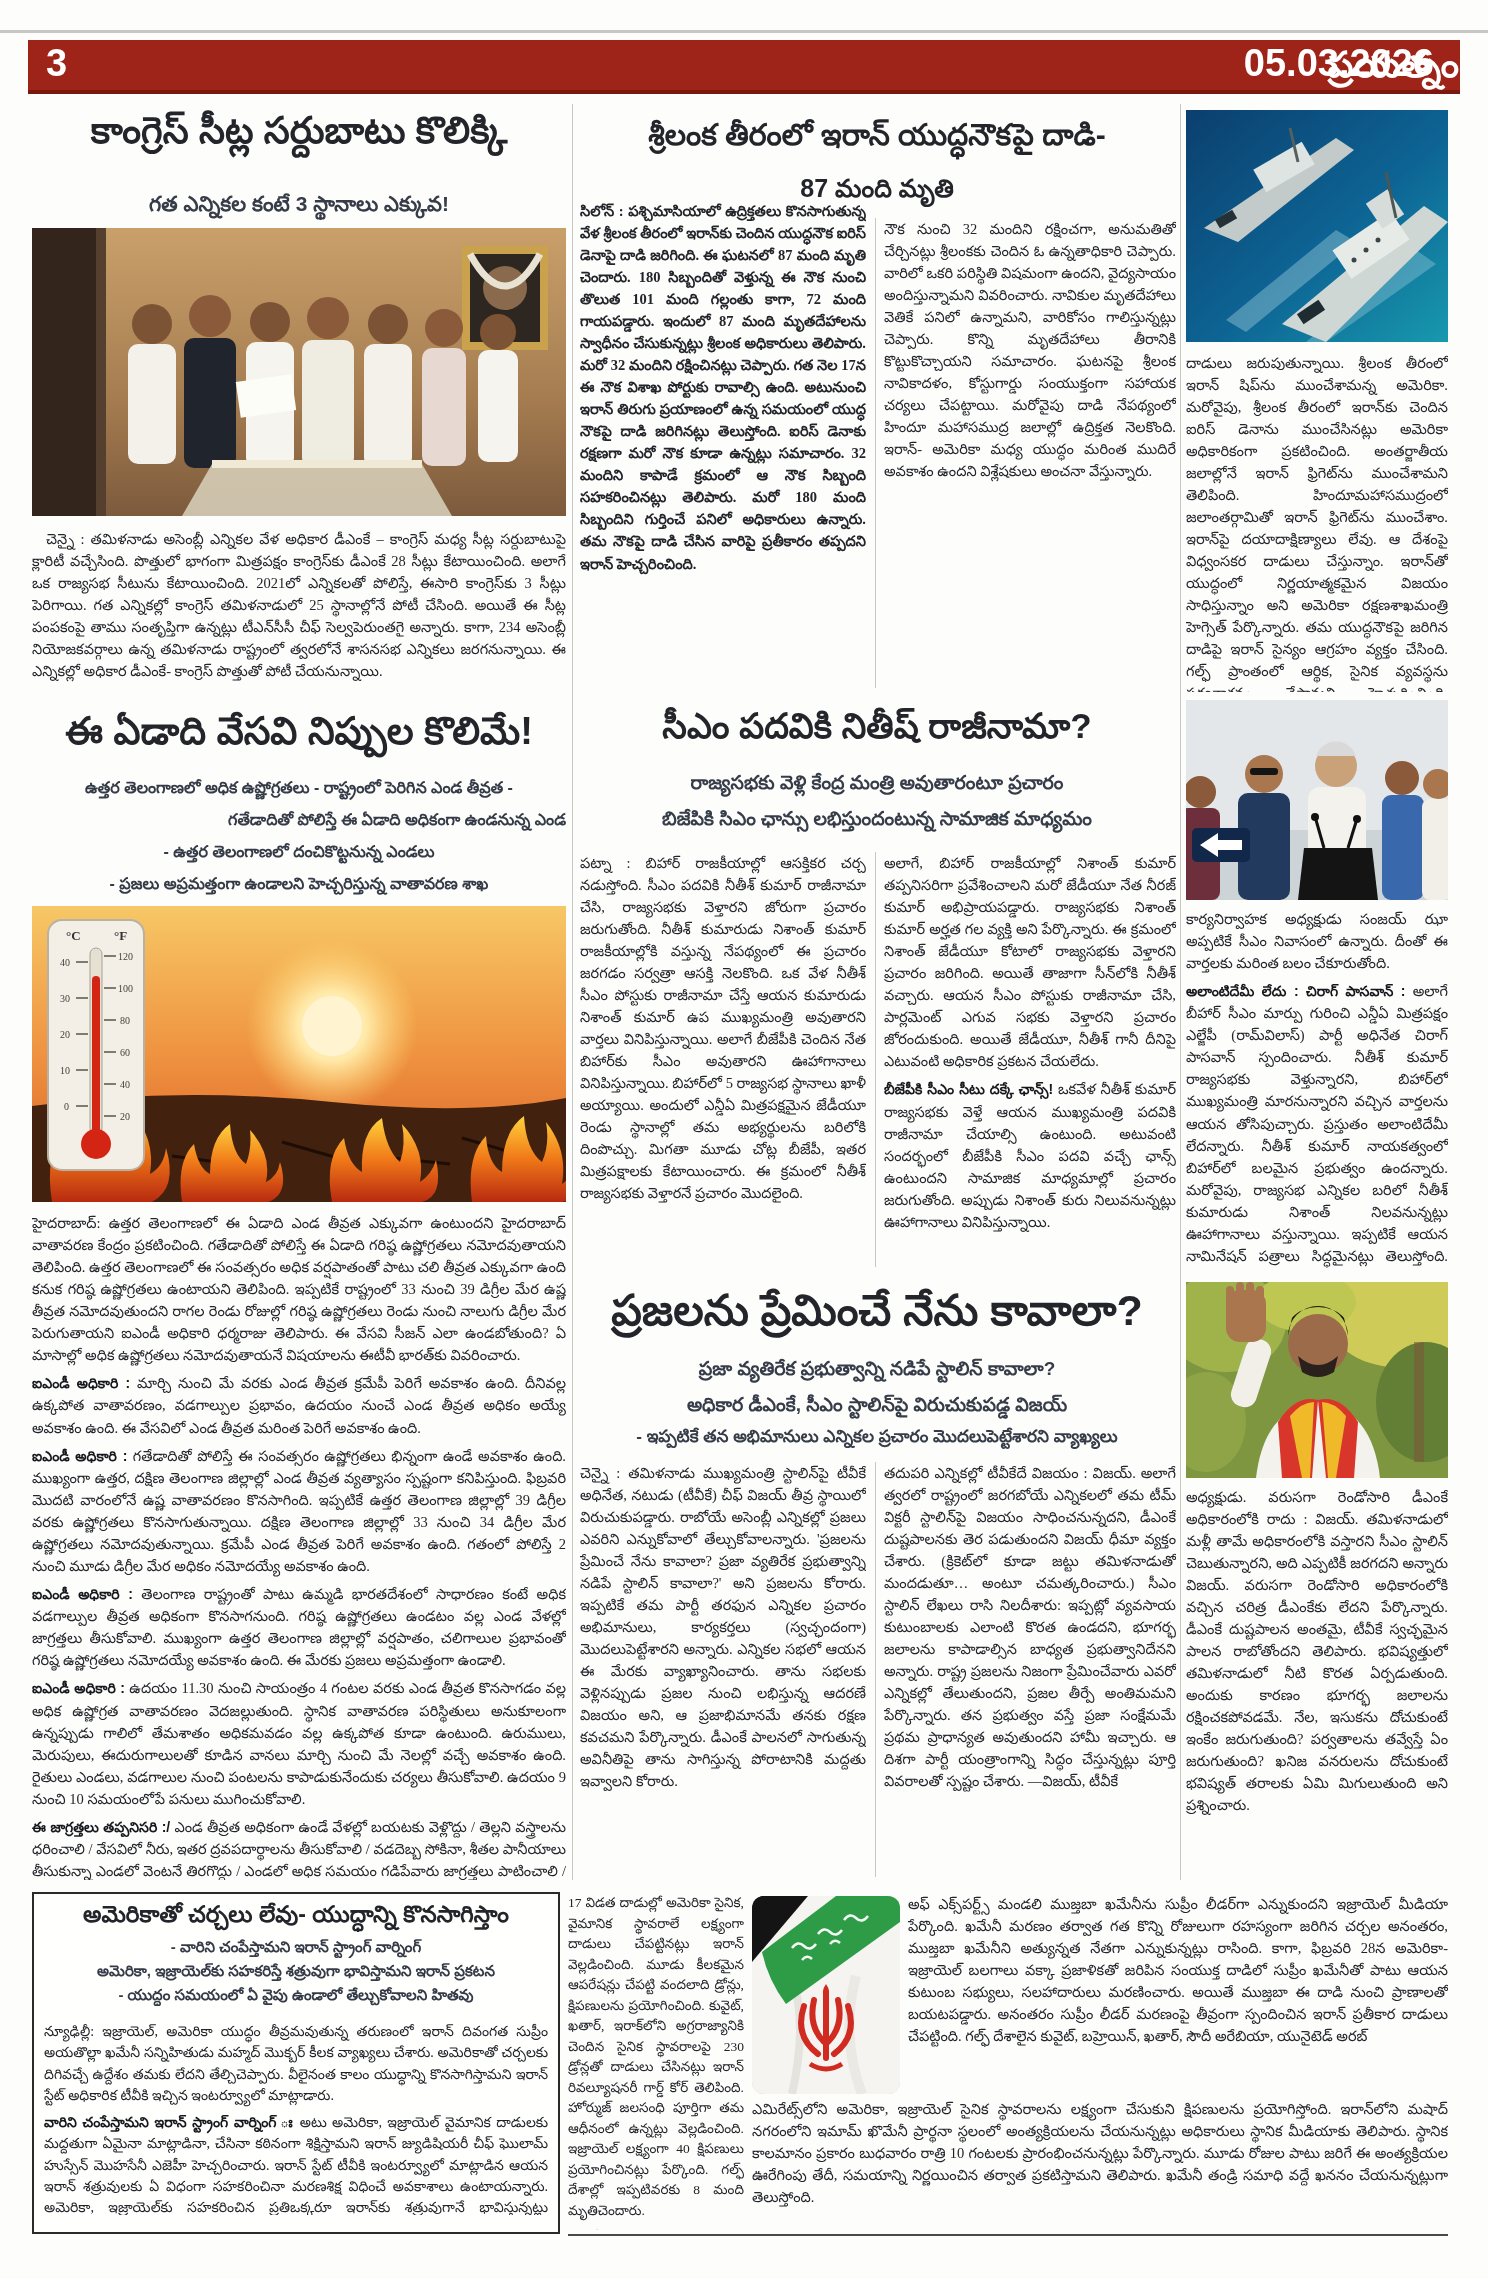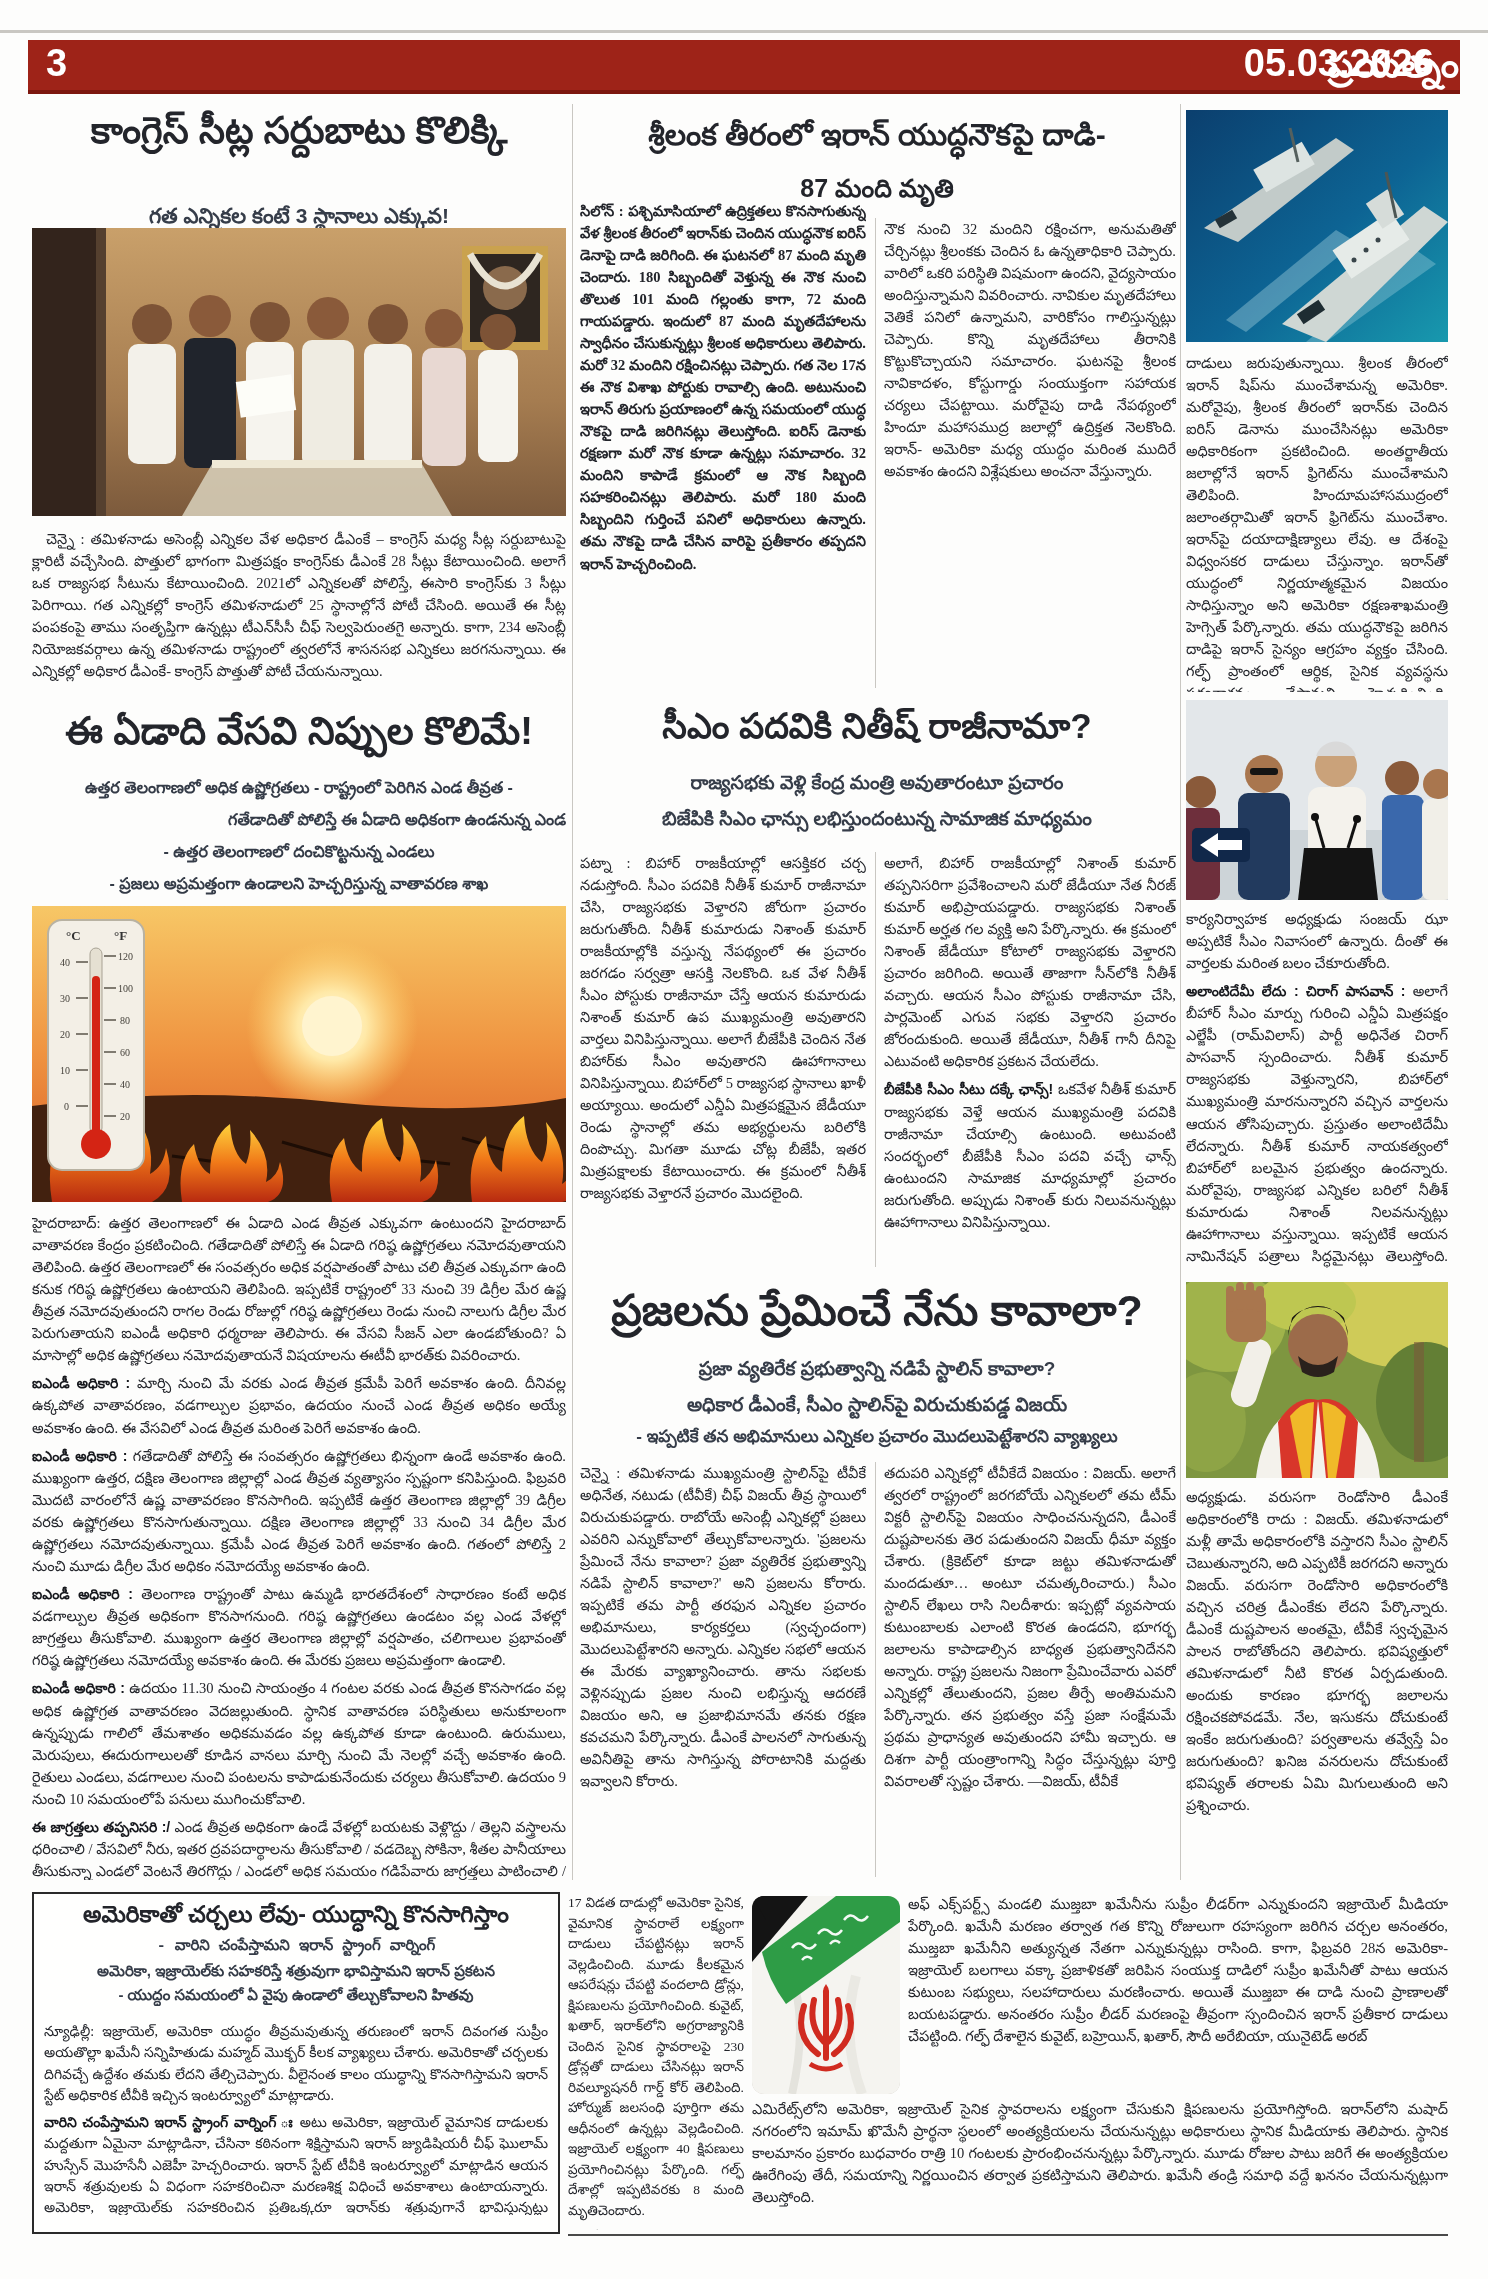--- a/index.html
+++ b/index.html
@@ -40,21 +40,21 @@
     <div class="date">05.03.2026</div>
   </div>
 
   <div class="abs rule-v" style="left:572px;top:104px;width:1px;height:1776px;"></div>
   <div class="abs rule-v" style="left:875px;top:218px;width:1px;height:470px;"></div>
   <div class="abs rule-v" style="left:875px;top:852px;width:1px;height:415px;"></div>
   <div class="abs rule-v" style="left:875px;top:1462px;width:1px;height:415px;"></div>
   <div class="abs rule-v" style="left:1180px;top:104px;width:1px;height:1776px;"></div>
 
   <div class="abs headline" style="left:32px;top:110px;width:534px;height:64px;font-size:37px;">కాంగ్రెస్ సీట్ల సర్దుబాటు కొలిక్కి</div>
-  <div class="abs deck" style="left:32px;top:202px;width:534px;height:30px;font-size:21px;">గత ఎన్నికల కంటే 3 స్థానాలు ఎక్కువ!</div>
+  <div class="abs deck" style="left:32px;top:190px;width:534px;height:30px;font-size:21px;">గత ఎన్నికల కంటే 3 స్థానాలు ఎక్కువ!</div>
 
   <div class="abs photo" style="left:32px;top:228px;width:534px;height:288px;">
     <svg width="534" height="288" viewBox="0 0 534 288">
       <defs>
         <linearGradient id="roomg" x1="0" y1="0" x2="0" y2="1">
           <stop offset="0" stop-color="#c9a06a"></stop>
             <stop offset="0.6" stop-color="#a57c50"></stop>
             <stop offset="1" stop-color="#7c5a3c"></stop>
         </linearGradient>
       </defs>
@@ -323,21 +323,21 @@
       </g>
     </svg>
   </div>
 
   <div class="abs body-txt" style="left:1186px;top:1486px;width:262px;height:392px;">
     <p class="nofirst">అధ్యక్షుడు. వరుసగా రెండోసారి డీఎంకే అధికారంలోకి రాదు : విజయ్. తమిళనాడులో మళ్లీ తామే అధికారంలోకి వస్తారని సీఎం స్టాలిన్ చెబుతున్నారని, అది ఎప్పటికీ జరగదని అన్నారు విజయ్. వరుసగా రెండోసారి అధికారంలోకి వచ్చిన చరిత్ర డీఎంకేకు లేదని పేర్కొన్నారు. డీఎంకే దుష్టపాలన అంతమై, టీవీకే స్వచ్ఛమైన పాలన రాబోతోందని తెలిపారు. భవిష్యత్తులో తమిళనాడులో నీటి కొరత ఏర్పడుతుంది. అందుకు కారణం భూగర్భ జలాలను రక్షించకపోవడమే. నేల, ఇసుకను దోచుకుంటే ఇంకేం జరుగుతుంది? పర్వతాలను తవ్వేస్తే ఏం జరుగుతుంది? ఖనిజ వనరులను దోచుకుంటే భవిష్యత్ తరాలకు ఏమి మిగులుతుంది అని ప్రశ్నించారు.</p>
   </div>
 
   <div class="abs boxed" style="left:32px;top:1892px;width:524px;height:338px;">
     <div class="headline" style="margin:8px 6px 0 6px;font-size:23px;height:30px;">అమెరికాతో చర్చలు లేవు- యుద్ధాన్ని కొనసాగిస్తాం</div>
-    <div class="small-deck" style="margin:4px 8px 0 8px;font-size:15px;height:22px;font-family:Liberation Mono, monospace;">- వారిని చంపేస్తామని ఇరాన్ స్ట్రాంగ్ వార్నింగ్</div>
+    <div class="small-deck" style="margin:4px 8px 0 8px;font-size:15px;height:22px;">- వారిని చంపేస్తామని ఇరాన్ స్ట్రాంగ్ వార్నింగ్</div>
     <div class="small-deck" style="margin:2px 8px 0 8px;font-size:15px;height:22px;">అమెరికా, ఇజ్రాయెల్‌కు సహకరిస్తే శత్రువుగా భావిస్తామని ఇరాన్ ప్రకటన</div>
     <div class="small-deck" style="margin:2px 8px 0 8px;font-size:15px;height:22px;">- యుద్ధం సమయంలో ఏ వైపు ఉండాలో తేల్చుకోవాలని హితవు</div>
     <div class="body-txt" style="margin:15px 10px;height:194px;font-size:14px;">
       <p class="nofirst">న్యూఢిల్లీ: ఇజ్రాయెల్, అమెరికా యుద్ధం తీవ్రమవుతున్న తరుణంలో ఇరాన్ దివంగత సుప్రీం అయతొల్లా ఖమేనీ సన్నిహితుడు మహ్మద్ మొక్బర్ కీలక వ్యాఖ్యలు చేశారు. అమెరికాతో చర్చలకు దిగివచ్చే ఉద్దేశం తమకు లేదని తేల్చిచెప్పారు. వీలైనంత కాలం యుద్ధాన్ని కొనసాగిస్తామని ఇరాన్ స్టేట్ అధికారిక టీవీకి ఇచ్చిన ఇంటర్వ్యూలో మాట్లాడారు.</p>
       <p class="nofirst"><b>వారిని చంపేస్తామని ఇరాన్ స్ట్రాంగ్ వార్నింగ్ ః</b><span> అటు అమెరికా, ఇజ్రాయెల్ వైమానిక దాడులకు మద్దతుగా ఏమైనా మాట్లాడినా, చేసినా కఠినంగా శిక్షిస్తామని ఇరాన్ జ్యుడిషియరీ చీఫ్ ఘొలామ్ హుస్సేన్ మొహసేనీ ఎజెహీ హెచ్చరించారు. ఇరాన్ స్టేట్ టీవీకి ఇంటర్వ్యూలో మాట్లాడిన ఆయన ఇరాన్ శత్రువులకు ఏ విధంగా సహకరించినా మరణశిక్ష విధించే అవకాశాలు ఉంటాయన్నారు. అమెరికా, ఇజ్రాయెల్‌కు సహకరించిన ప్రతిఒక్కరూ ఇరాన్‌కు శత్రువుగానే భావిస్తున్నట్లు ప్రకటించారు. యుద్ధం సమయంలో వారు శత్రువుల వైపు ఉంటారో లేక ఇస్లామిక్ విధానాల వైపు తేల్చుకోవాలని ఘొలామ్ హుస్సేన్ స్పష్టం చేశారు.</span></p>
     </div>
   </div>
 
   <div class="abs body-txt" style="left:568px;top:1893px;width:176px;height:337px;font-size:13.5px;">
     <p class="nofirst">17 విడత దాడుల్లో అమెరికా సైనిక, వైమానిక స్థావరాలే లక్ష్యంగా దాడులు చేపట్టినట్లు ఇరాన్ వెల్లడించింది. మూడు కీలకమైన ఆపరేషన్లు చేపట్టి వందలాది డ్రోన్లు, క్షిపణులను ప్రయోగించింది. కువైట్, ఖతార్, ఇరాక్‌లోని అగ్రరాజ్యానికి చెందిన సైనిక స్థావరాలపై 230 డ్రోన్లతో దాడులు చేసినట్లు ఇరాన్ రివల్యూషనరీ గార్డ్ కోర్ తెలిపింది. హోర్ముజ్ జలసంధి పూర్తిగా తమ ఆధీనంలో ఉన్నట్లు వెల్లడించింది. ఇజ్రాయెల్ లక్ష్యంగా 40 క్షిపణులు ప్రయోగించినట్లు పేర్కొంది. గల్ఫ్ దేశాల్లో ఇప్పటివరకు 8 మంది మృతిచెందారు.</p>

